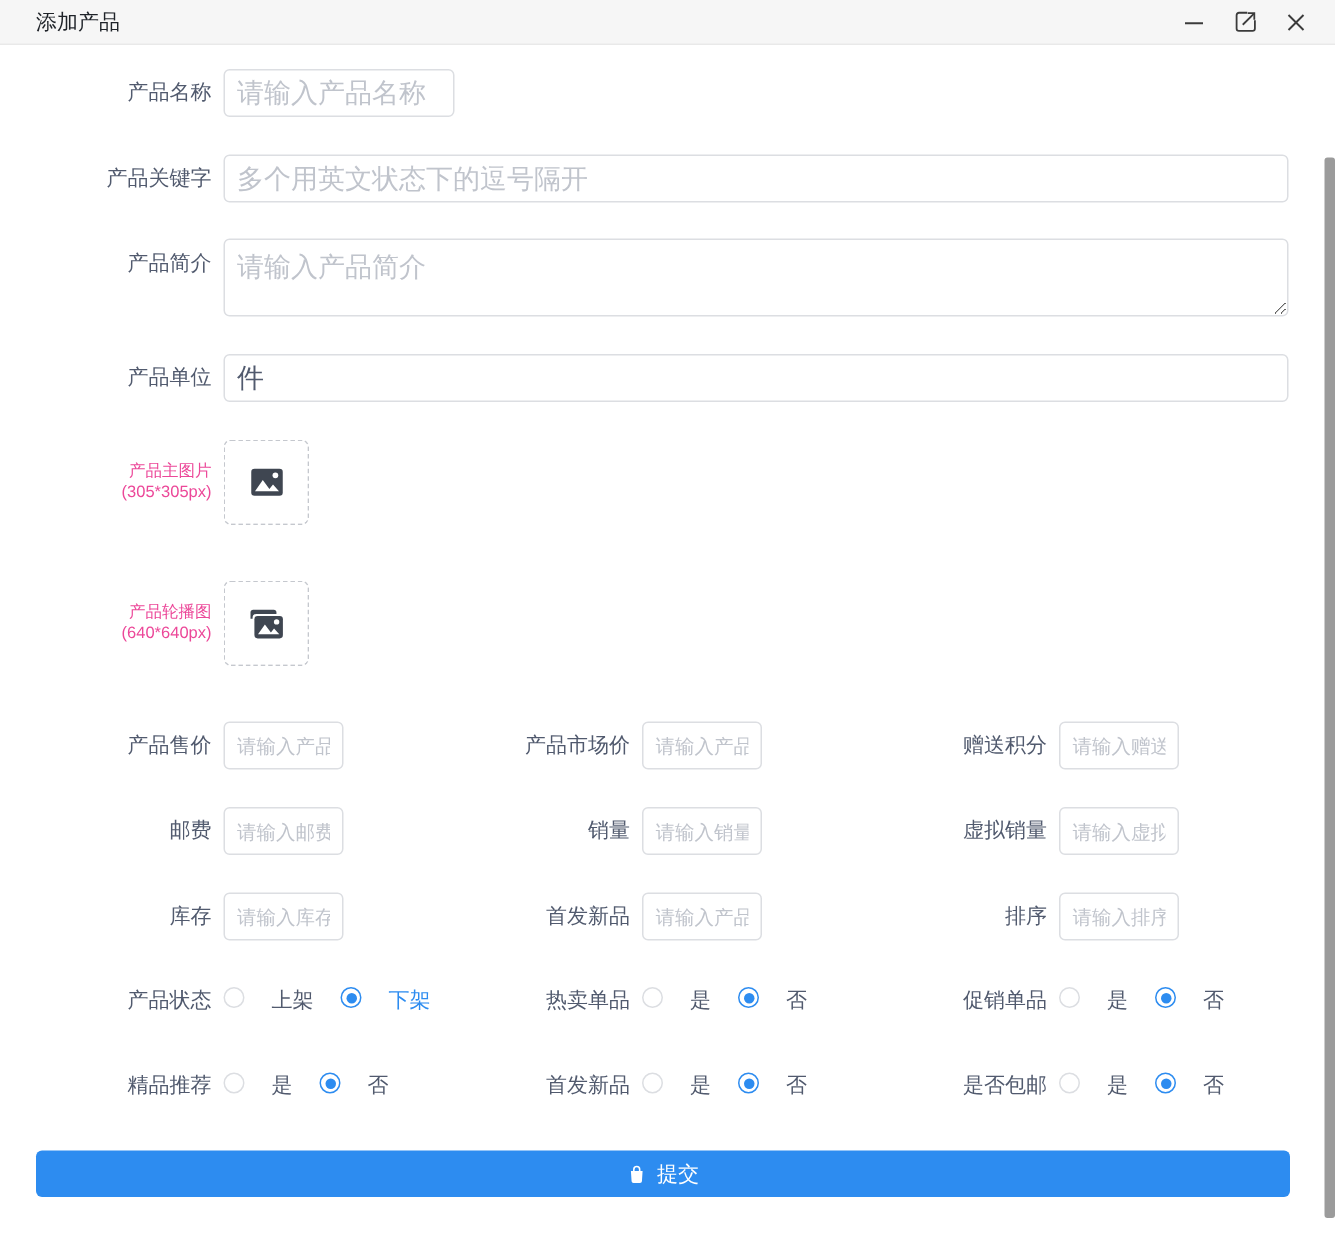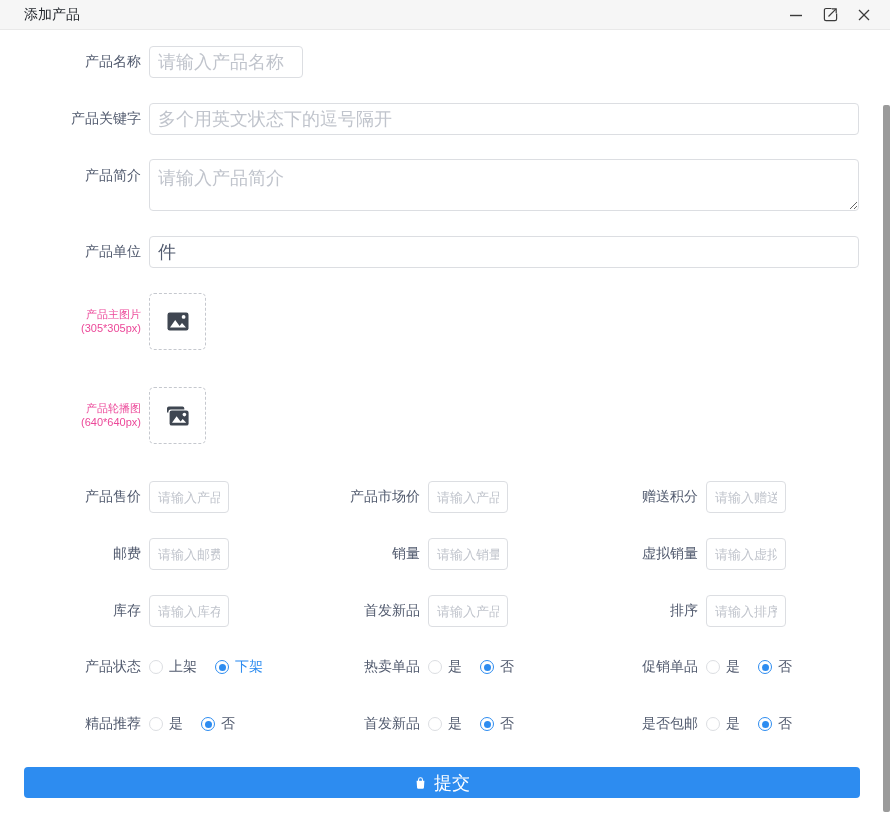--- a/index.html
+++ b/index.html
@@ -35,32 +35,32 @@
   .upload-box { width:57px; height:57px; border:1px dashed #c5c8ce; border-radius:5px;
     display:flex; align-items:center; justify-content:center; cursor:pointer; background:#fff; }
 
   
   .grow { position:relative; height:32px; }
   .gcell { position:absolute; top:0; height:32px; display:flex; align-items:center; }
   .gc1 { left:16px; } .gc2 { left:295px; } .gc3 { left:573px; }
 
   
   .radios { display:flex; align-items:center; gap:18px; }
-  .ropt { display:flex; align-items:center; cursor:pointer; }
+  .ropt { display:flex; cursor:pointer;gap:12px; }
   .radio { width:14px; height:14px; border-radius:50%; border:1px solid #dcdee2; background:#fff;
     margin-right:6px; position:relative; flex-shrink:0; }
   .radio.checked { border:1.5px solid #2d8cf0; }
   .radio.checked::after { content:""; position:absolute; left:50%; top:50%; width:7px; height:7px;
     margin:-3.5px 0 0 -3.5px; border-radius:50%; background:#2d8cf0; }
   .rtext { font-size:14px; color:#515a6e; }
   .rtext.sel-blue { color:#2d8cf0; }
 
   
   .submit-btn { margin:27px 0 0 24px; width:836px; height:31px; background:#2d8cf0; border:none;
-    border-radius:4px; color:#fff; font-size:18px; display:flex; align-items:center; justify-content:center;
+    border-radius:4px; color:#fff; font-size:14px; display:flex; align-items:center; justify-content:center;
     gap:7px; cursor:pointer; font-family:"Liberation Sans","DejaVu Sans",sans-serif; }
 
   
   .scrollbar-track { position:absolute; right:0; top:44px; width:8px; height:782px; background:#fff; }
   .scrollbar-thumb { position:absolute; right:0; top:61px; width:7px; height:707px; background:#9b9b9b; border-radius:2px; }
 
   
   .mt16{margin-top:16px} .mt24{margin-top:24px} .mt25{margin-top:25px} .mt37{margin-top:37px}
 </style>
 </head>

